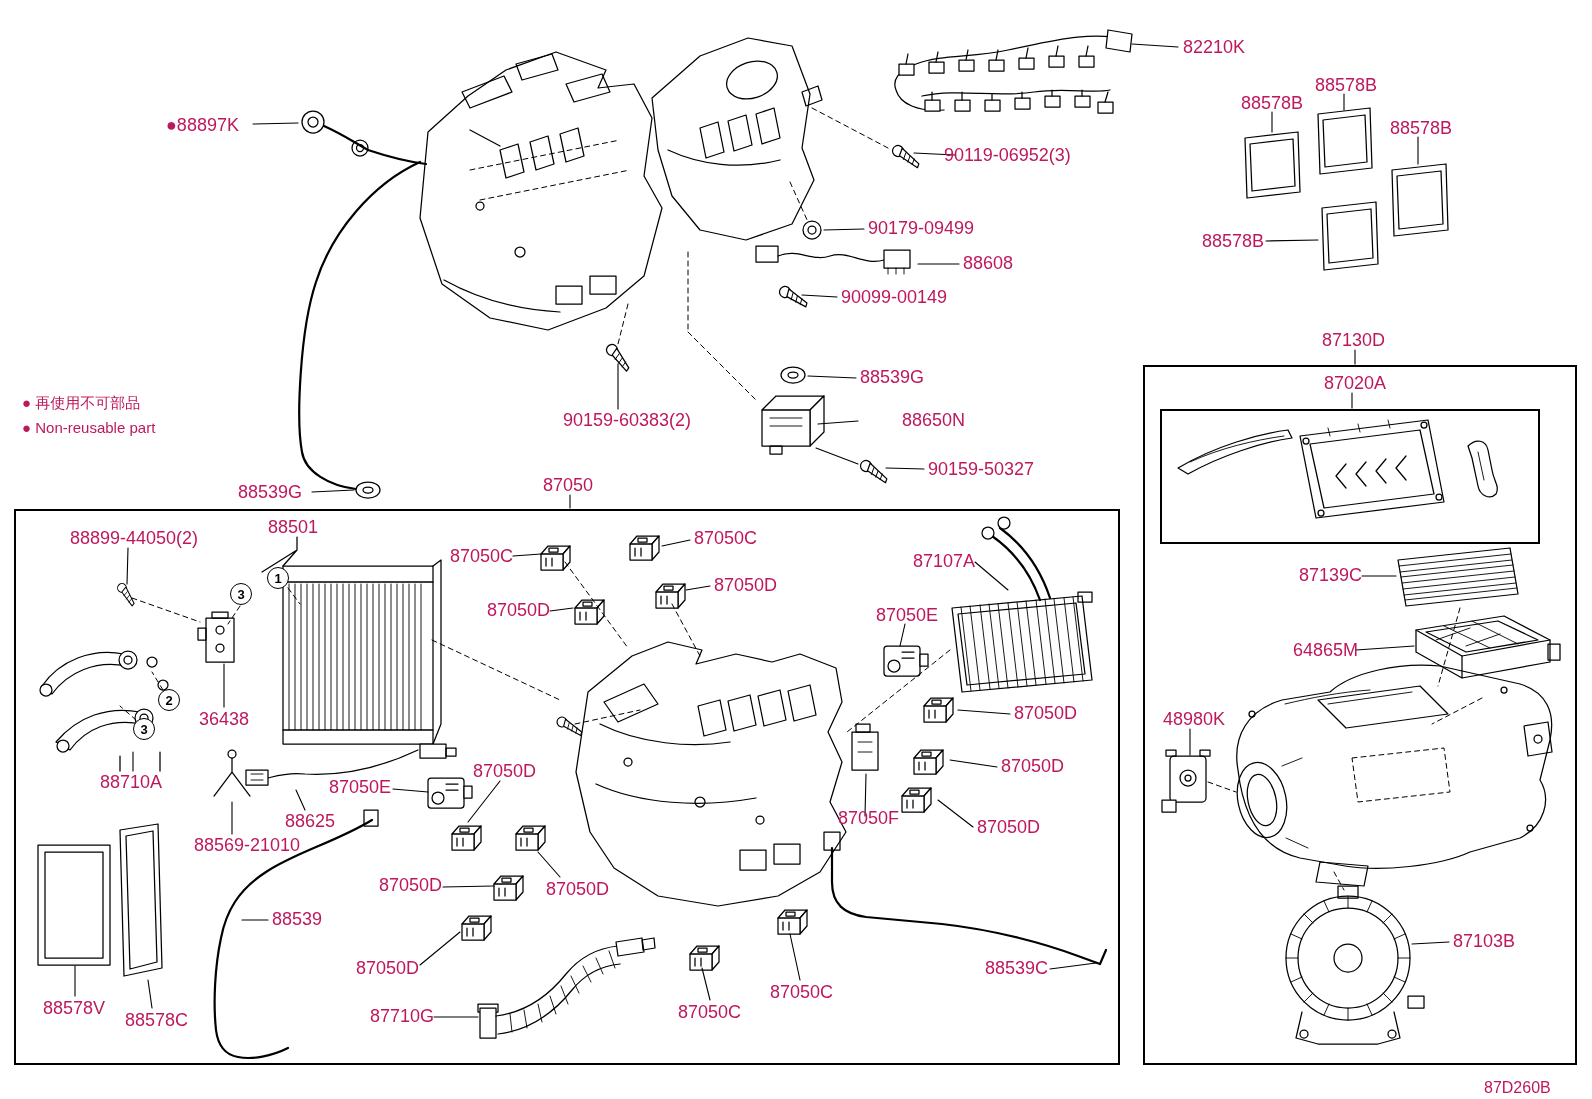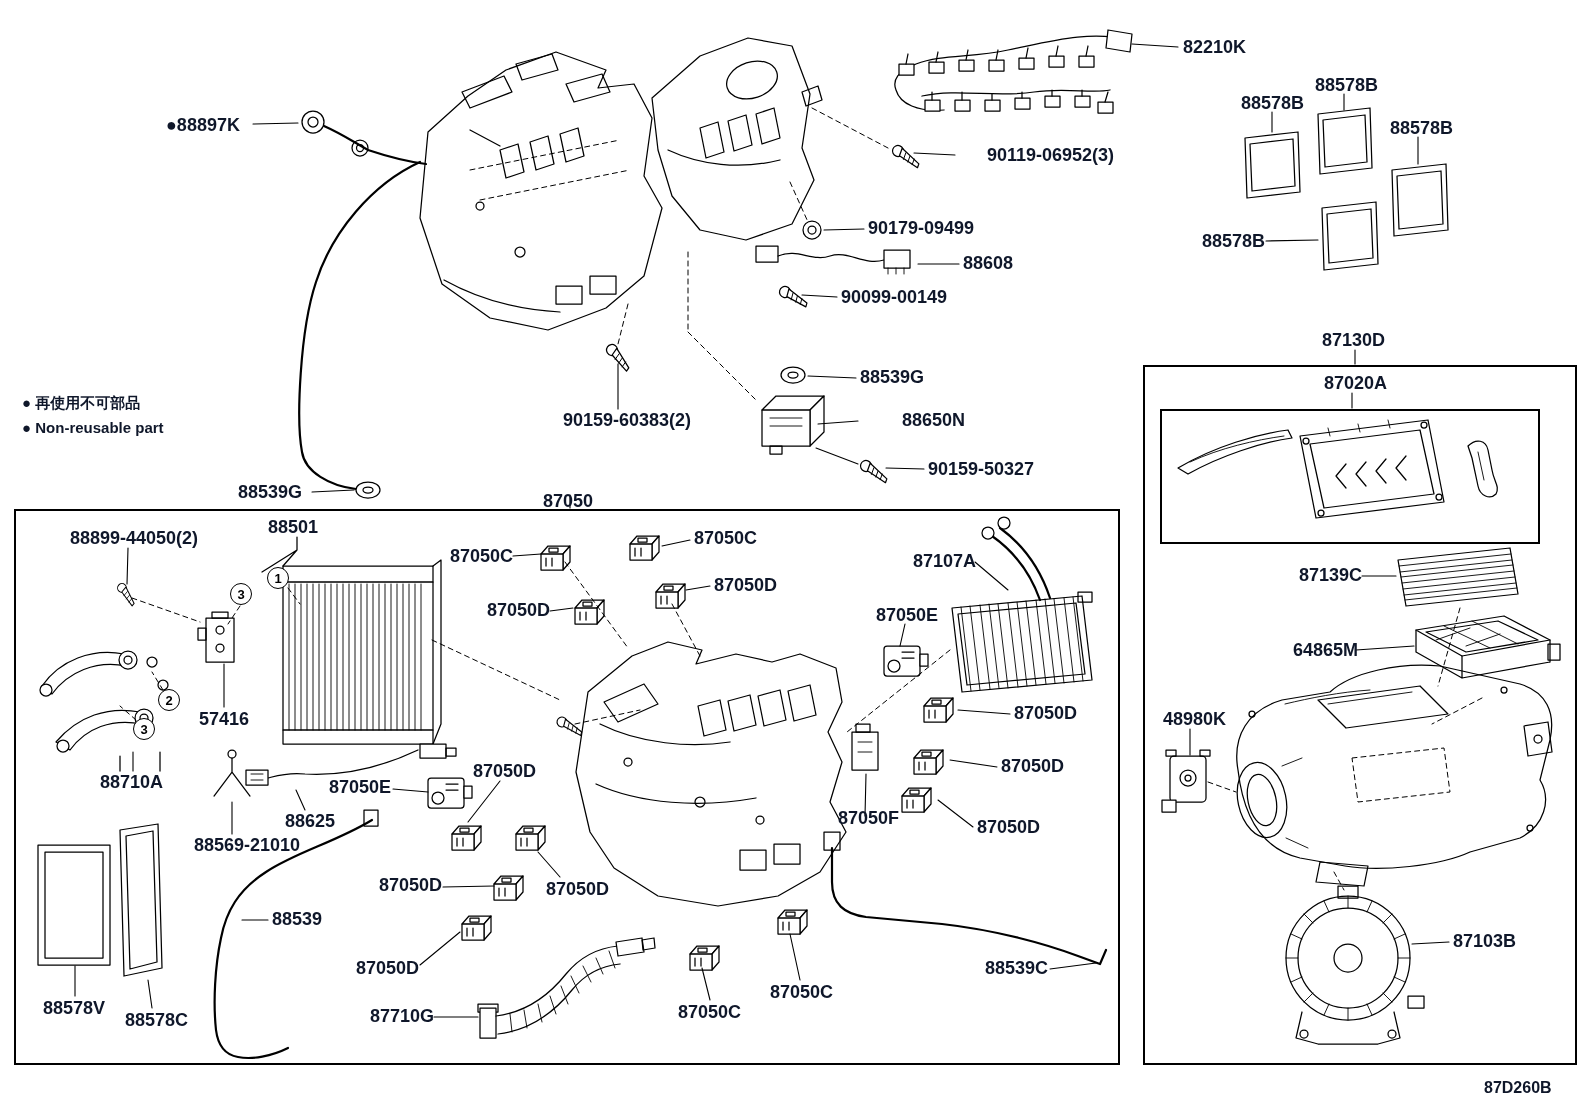--- a/index.html
+++ b/index.html
@@ -6,21 +6,21 @@
   .canvas{position:relative;width:1592px;height:1099px;background:#ffffff;
           font-family:"Liberation Sans",sans-serif;overflow:hidden;}
   svg.art{position:absolute;left:0;top:0;}
   svg.art *{stroke:#000;stroke-width:1.25;fill:none;stroke-linecap:round;stroke-linejoin:round;}
   svg.art .w{fill:#ffffff;}
   svg.art .dash{stroke-dasharray:5 4;stroke-width:1;}
   svg.art .ld{stroke-width:1.1;}
   svg.art .thick{stroke-width:2.2;}
   svg.art .thin{stroke-width:0.9;}
   .box{position:absolute;border:2px solid #000;}
-  .lbl{position:absolute;font-weight:700;font-size:18px;line-height:1.05;color:#0f172a;white-space:nowrap;}
+  .lbl{position:absolute;font-weight:400;font-size:18px;line-height:1.05;color:#be185d;white-space:nowrap;}
   .lbl.small{font-size:15px;}
   .lbl.code{font-size:16px;}
   .numc{position:absolute;width:20px;height:20px;border:1.6px solid #000;border-radius:50%;
         background:#fff;font-weight:700;font-size:13px;display:flex;align-items:center;justify-content:center;}
 </style>
 </head>
 <body>
 
 <div class="canvas">
 
@@ -434,30 +434,30 @@
 <div class="numc" style="left:230px;top:583px">3</div>
 <div class="numc" style="left:158px;top:689px">2</div>
 <div class="numc" style="left:133px;top:718px">3</div>
 
 <div class="lbl" style="left:1183px;top:38px">82210K</div>
 <div class="lbl" style="left:166px;top:116px">●88897K</div>
 <div class="lbl" style="left:1241px;top:94px">88578B</div>
 <div class="lbl" style="left:1315px;top:76px">88578B</div>
 <div class="lbl" style="left:1390px;top:119px">88578B</div>
 <div class="lbl" style="left:1202px;top:232px">88578B</div>
-<div class="lbl" style="left:987px;top:146px">90119-06952(3)</div>
+<div class="lbl" style="left:944px;top:146px">90119-06952(3)</div>
 <div class="lbl" style="left:868px;top:219px">90179-09499</div>
 <div class="lbl" style="left:963px;top:254px">88608</div>
 <div class="lbl" style="left:841px;top:288px">90099-00149</div>
 <div class="lbl" style="left:860px;top:368px">88539G</div>
 <div class="lbl" style="left:902px;top:411px">88650N</div>
 <div class="lbl" style="left:563px;top:411px">90159-60383(2)</div>
 <div class="lbl" style="left:928px;top:460px">90159-50327</div>
 <div class="lbl" style="left:238px;top:483px">88539G</div>
-<div class="lbl" style="left:543px;top:492px">87050</div>
+<div class="lbl" style="left:543px;top:476px">87050</div>
 <div class="lbl" style="left:1322px;top:331px">87130D</div>
 <div class="lbl" style="left:1324px;top:374px">87020A</div>
 <div class="lbl" style="left:1299px;top:566px">87139C</div>
 <div class="lbl" style="left:1293px;top:641px">64865M</div>
 <div class="lbl" style="left:1163px;top:710px">48980K</div>
 <div class="lbl" style="left:1453px;top:932px">87103B</div>
 <div class="lbl" style="left:985px;top:959px">88539C</div>
 <div class="lbl" style="left:70px;top:529px">88899-44050(2)</div>
 <div class="lbl" style="left:268px;top:518px">88501</div>
 <div class="lbl" style="left:450px;top:547px">87050C</div>
@@ -470,21 +470,21 @@
 <div class="lbl" style="left:1001px;top:757px">87050D</div>
 <div class="lbl" style="left:977px;top:818px">87050D</div>
 <div class="lbl" style="left:473px;top:762px">87050D</div>
 <div class="lbl" style="left:379px;top:876px">87050D</div>
 <div class="lbl" style="left:546px;top:880px">87050D</div>
 <div class="lbl" style="left:356px;top:959px">87050D</div>
 <div class="lbl" style="left:913px;top:552px">87107A</div>
 <div class="lbl" style="left:876px;top:606px">87050E</div>
 <div class="lbl" style="left:329px;top:778px">87050E</div>
 <div class="lbl" style="left:838px;top:809px">87050F</div>
-<div class="lbl" style="left:199px;top:710px">57416</div>
+<div class="lbl" style="left:199px;top:710px">36438</div>
 <div class="lbl" style="left:100px;top:773px">88710A</div>
 <div class="lbl" style="left:285px;top:812px">88625</div>
 <div class="lbl" style="left:194px;top:836px">88569-21010</div>
 <div class="lbl" style="left:272px;top:910px">88539</div>
 <div class="lbl" style="left:370px;top:1007px">87710G</div>
 <div class="lbl" style="left:43px;top:999px">88578V</div>
 <div class="lbl" style="left:125px;top:1011px">88578C</div>
 
 <div class="lbl small" style="left:22px;top:395px">● 再使用不可部品</div>
 <div class="lbl small" style="left:22px;top:420px">● Non-reusable part</div>

